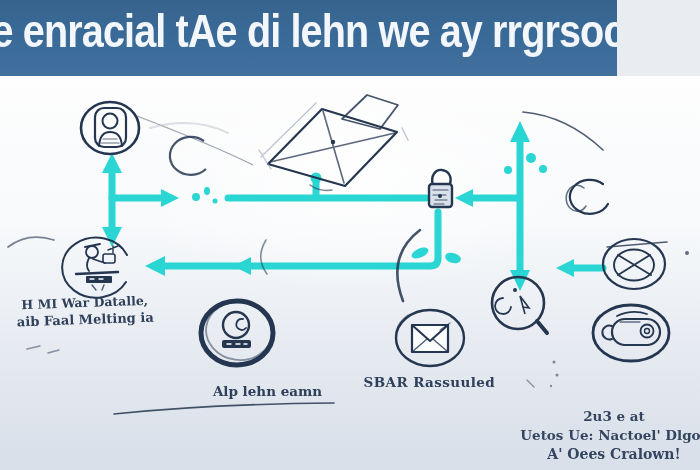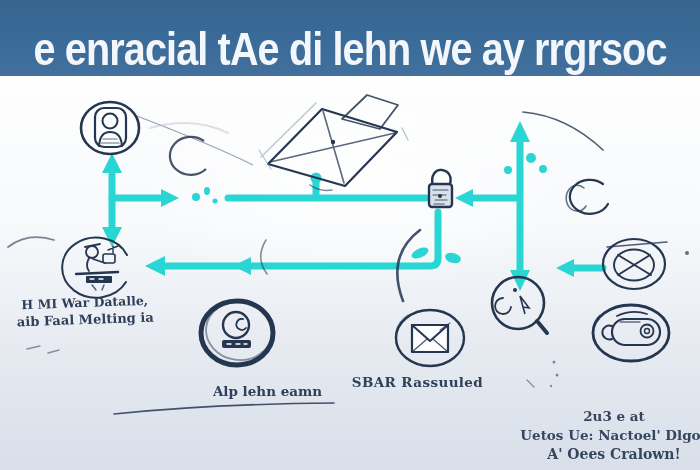--- a/index.html
+++ b/index.html
@@ -6,24 +6,24 @@
     --accent:#29d6d3;
     --ink:#243650;
     --header-bg:#3a6b99;
   }
   html,body{margin:0;padding:0;}
   body{
     width:700px;height:470px;position:relative;overflow:hidden;
     font-family:"Liberation Sans",sans-serif;background:#e9edf2;
   }
   .header{
-    position:absolute;left:0;top:0;width:700px;height:76px;
+    position:absolute;left:0;top:0;width:617px;height:76px;
     background:linear-gradient(180deg,#37648e 0%,var(--header-bg) 55%,#43709d 100%);
     border-bottom:2px solid #5e85ac;
-    display:flex;align-items:flex-end;justify-content:center;overflow:hidden;
+    display:flex;align-items:flex-start;justify-content:center;overflow:hidden;
   }
   .header-text{
     font-weight:700;font-size:46px;color:#f3f6fa;white-space:nowrap;
     transform:scaleX(.86);letter-spacing:-1px;padding-top:4px;
   }
   .canvas{
     position:absolute;left:0;top:76px;width:700px;height:394px;
     background:linear-gradient(180deg,#fefefe 0%,#f7f9fb 38%,#e7ebf1 68%,#d8dfe9 100%);
   }
   .canvas::before{
@@ -37,21 +37,21 @@
   .inkf{fill:var(--ink);}
   .label{
     position:absolute;font-family:"DejaVu Serif",serif;font-weight:700;color:#2e405a;
   }
   .left-label{left:0px;top:295px;width:170px;text-align:center;transform:rotate(-2deg);}
   .left-label .l1{font-size:12.5px;}
   .left-label .l2{font-size:13px;margin-top:2px;}
   .versions-label{left:163px;top:375px;width:185px;text-align:center;}
   .versions-label .l1{font-size:14.5px;letter-spacing:.5px;}
   .versions-label .l2{font-size:13.5px;margin-top:8px;transform:translateX(12px);}
-  .password-label{left:340px;top:374px;width:155px;text-align:center;font-size:13.5px;letter-spacing:.4px;}
+  .password-label{left:340px;top:374px;width:155px;text-align:right;font-size:13.5px;letter-spacing:.4px;}
   .right-label{left:518px;top:408px;width:192px;text-align:center;color:#34455f;}
   .right-label .l1{font-size:13.5px;}
   .right-label .l2{font-size:13.5px;white-space:nowrap;margin-top:3px;}
   .right-label .l3{font-size:14px;margin-top:3px;}
 </style>
 </head>
 <body>
 
 <div class="header">
   <div class="header-text">e enracial tAe di lehn we ay rrgrsoc</div>

